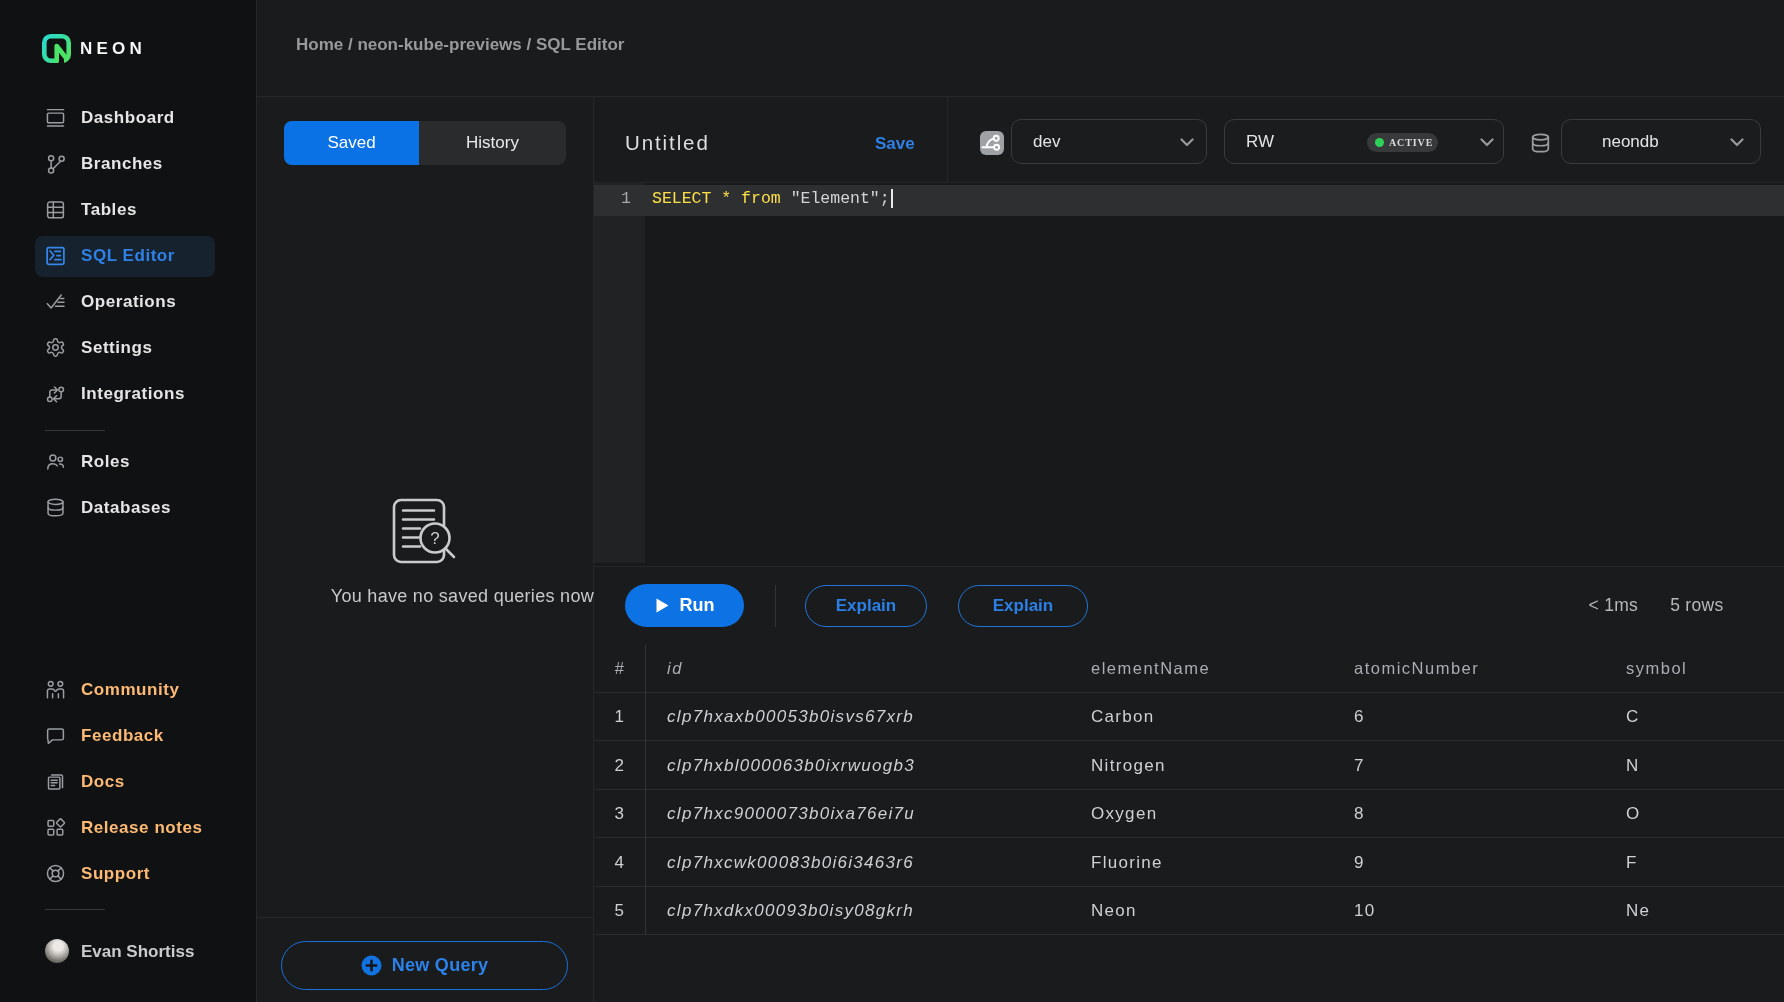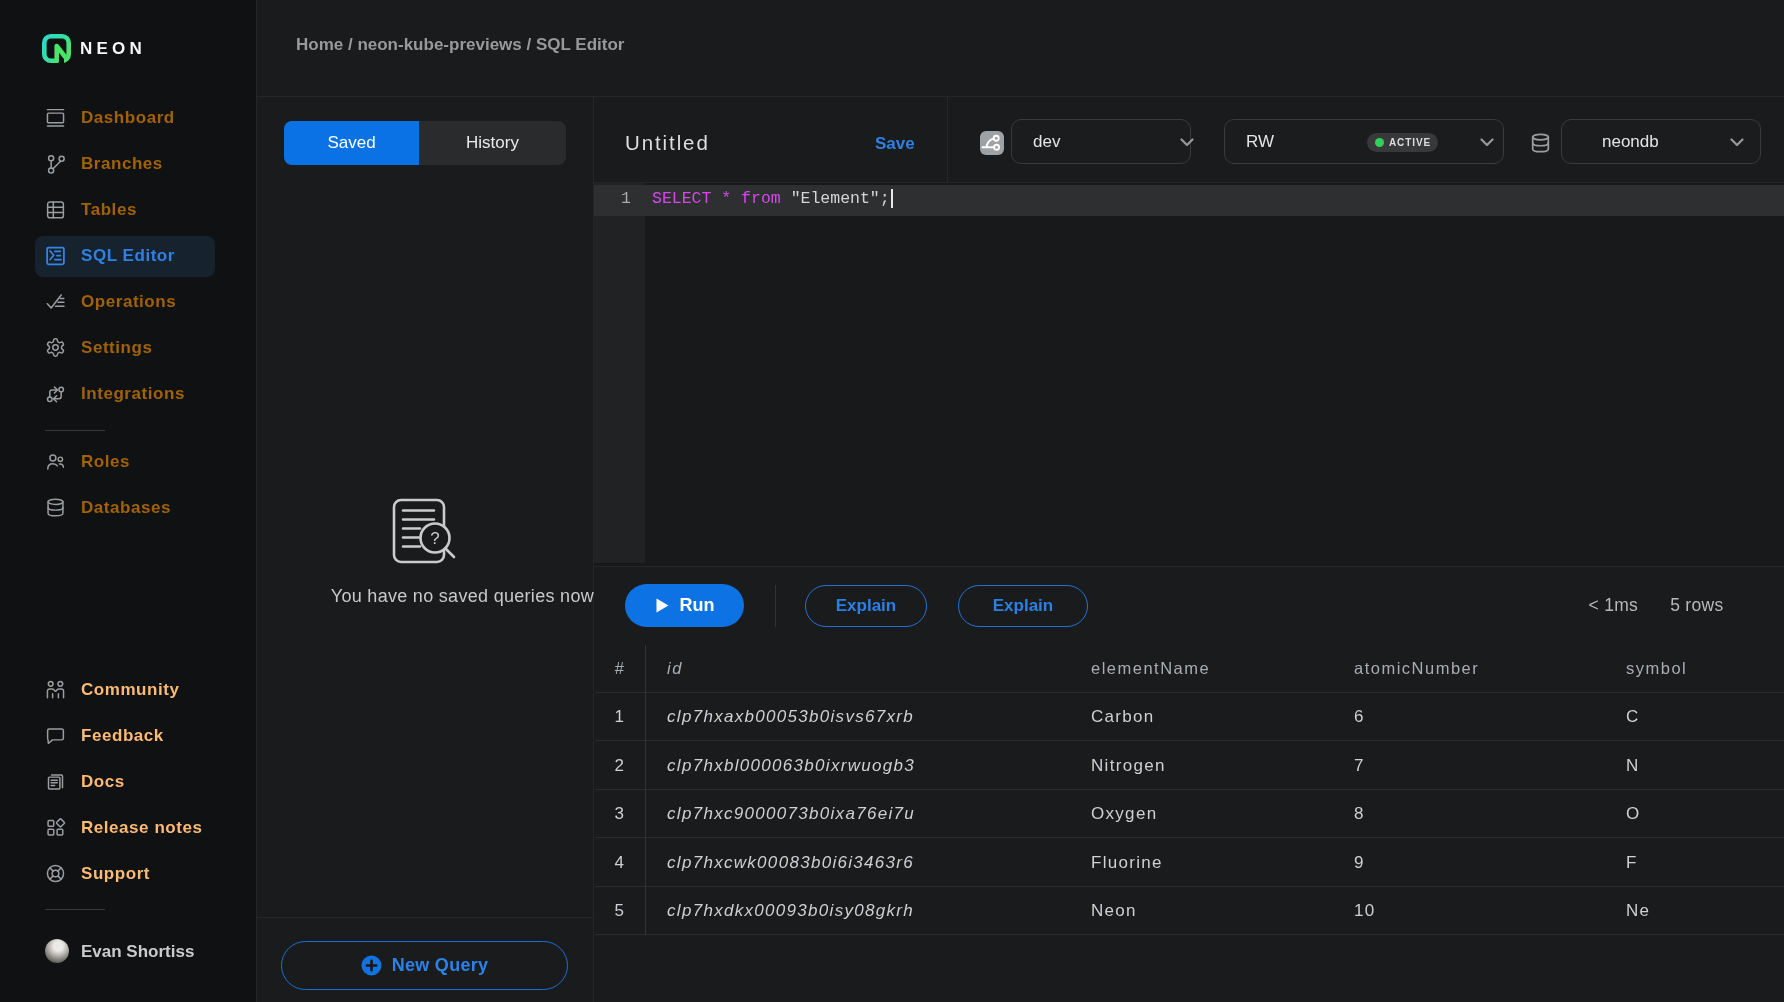--- a/index.html
+++ b/index.html
@@ -3,21 +3,21 @@
 <meta charset="utf-8">
 <style>
 * { margin:0; padding:0; box-sizing:border-box; }
 html,body { width:1784px; height:1002px; background:#1a1b1c; overflow:hidden;
   font-family:"Liberation Sans", sans-serif; }
 .abs { position:absolute; }
 #sidebar { position:absolute; left:0; top:0; width:257px; height:1002px;
   background:#101112; border-right:1px solid #262729; }
 .navitem { position:absolute; left:45px; display:flex; align-items:center; }
 .navitem svg { width:21px; height:21px; flex:0 0 21px; }
-.navitem span { margin-left:15px; font-size:17px; font-weight:bold; color:#a16207; letter-spacing:0.55px; }
+.navitem span { margin-left:15px; font-size:17px; font-weight:bold; color:#e5e5e5; letter-spacing:0.55px; }
 .navitem.dim span { color:#fdba74; }
 #active-bg { position:absolute; left:35px; top:236px; width:180px; height:41px;
   background:#16222e; border-radius:8px; }
 .sep { position:absolute; left:45px; width:60px; height:1px; background:#37383a; }
 #topbar { position:absolute; left:257px; top:0; width:1527px; height:97px;
   background:#1a1b1c; border-bottom:1px solid #262729; }
 #crumb { position:absolute; left:296px; top:35px; font-size:17px; font-weight:bold; color:#98999b; }
 #savedpanel { position:absolute; left:257px; top:97px; width:337px; height:905px;
   background:#1a1b1c; border-right:1px solid #262729; }
 #tabs { position:absolute; left:284px; top:121px; width:282px; height:44px;
@@ -40,21 +40,21 @@
   border-radius:10px; background:#1b1c1d; display:flex; align-items:center; }
 .selbox .lab { font-size:17px; color:#e3e4e5; }
 .chev { width:14px; height:9px; }
 #editor { position:absolute; left:594px; top:183px; width:1190px; height:383px; background:#18191a; }
 #gutter { position:absolute; left:594px; top:183px; width:51px; height:380px; background:#212224; }
 #aline { position:absolute; left:594px; top:185px; width:1190px; height:31px; background:#2e2f31; }
 #lnum { position:absolute; left:594px; top:189px; width:37px; text-align:right;
   font-family:"Liberation Mono", monospace; font-size:16.5px; color:#a8aaac; }
 #code { position:absolute; left:652px; top:189px; font-family:"Liberation Mono", monospace;
   font-size:16.5px; color:#d3d5d7; white-space:pre; }
-#code .kw { color:#d946ef; }
+#code .kw { color:#fde047; }
 #runline { position:absolute; left:594px; top:566px; width:1190px; height:1px; background:#262729; }
 #runbtn { position:absolute; left:625px; top:584px; width:119px; height:43px; background:#0d72e3;
   border-radius:22px; display:flex; align-items:center; justify-content:center; }
 #runbtn span { color:#fff; font-size:18px; font-weight:bold; margin-left:10px; }
 #runsep { position:absolute; left:775px; top:585px; width:1px; height:42px; background:#333436; }
 .obtn { position:absolute; top:585px; height:42px; border:1.5px solid #2273d6; border-radius:21px;
   display:flex; align-items:center; justify-content:center; color:#2b80e8; font-size:17px; font-weight:bold; }
 #stats { position:absolute; top:595px; left:1550px; width:212px; text-align:center;
   font-size:17.5px; letter-spacing:0.3px; color:#b7b8ba; }
 .hborder { position:absolute; height:1px; background:#2b2c2e; left:595px; width:1189px; }
@@ -243,29 +243,29 @@
 <div id="savelink">Save</div>
 
 <div class="abs" style="left:980px;top:131px;width:24px;height:24px;background:#9fa2a5;border-radius:6px;">
   <svg width="24" height="24" viewBox="0 0 24 24" fill="none" stroke="#fff" stroke-width="1.9" stroke-linecap="round">
     <path d="M2.5 16.2 H14.2"></path>
       <circle cx="16.6" cy="16.2" r="2.5"></circle>
       <circle cx="16.2" cy="7.3" r="2.5"></circle>
       <path d="M6.5 16 Q7.5 9.5 13.6 7.6"></path>
   </svg>
 </div>
-<div class="selbox" style="left:1011px;width:180px;">
+<div class="selbox" style="left:1011px;width:196px;">
   <span class="lab" style="margin-left:21px;">dev</span>
   <svg class="chev abs" style="left:168px;top:18px" viewBox="0 0 14 9">
       <path d="M1.5 1.5 L7 7 L12.5 1.5" stroke="#97999b" stroke-width="2.2" fill="none" stroke-linecap="round" stroke-linejoin="round"></path>
     </svg>
 </div>
 <div class="selbox" style="left:1224px;width:280px;">
   <span class="lab" style="margin-left:21px;">RW</span>
-  <div style="position:absolute;left:142px;top:13px;width:71px;height:19px;background:#38393b;border-radius:10px;display:flex;align-items:center;">
+  <div style="position:absolute;left:142px;top:13px;width:71px;height:19px;background:#38393b;border-radius:10px;display:flex;align-items:center;font-family:Liberation Serif, serif;">
     <div style="width:9px;height:9px;border-radius:50%;background:#30d158;margin-left:8px;"></div>
     <span style="font-size:10px;font-weight:bold;color:#dcddde;letter-spacing:0.9px;margin-left:5px;">ACTIVE</span>
   </div>
   <svg class="chev abs" style="left:255px;top:18px" viewBox="0 0 14 9">
       <path d="M1.5 1.5 L7 7 L12.5 1.5" stroke="#97999b" stroke-width="2.2" fill="none" stroke-linecap="round" stroke-linejoin="round"></path>
     </svg>
 </div>
 <svg class="abs" style="left:1529px;top:132px" width="23" height="22" viewBox="0 0 24 24" fill="none" stroke="#9b9da0" stroke-width="1.9" stroke-linecap="round">
   <ellipse cx="12" cy="5.5" rx="8.5" ry="3"></ellipse>
     <path d="M3.5 5.5 V18.5 Q3.5 21.5 12 21.5 Q20.5 21.5 20.5 18.5 V5.5"></path>

